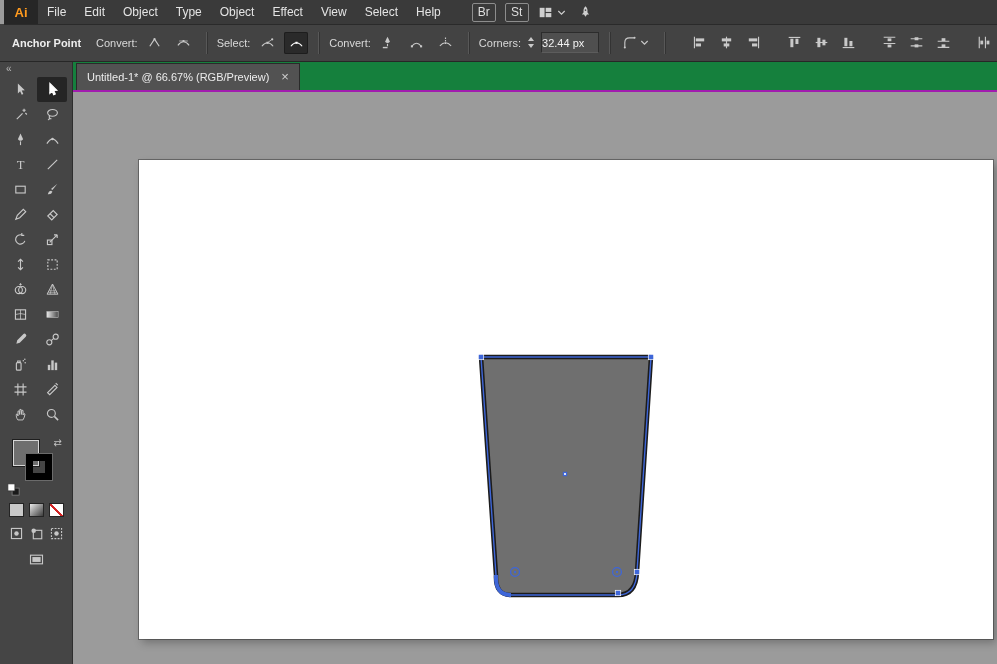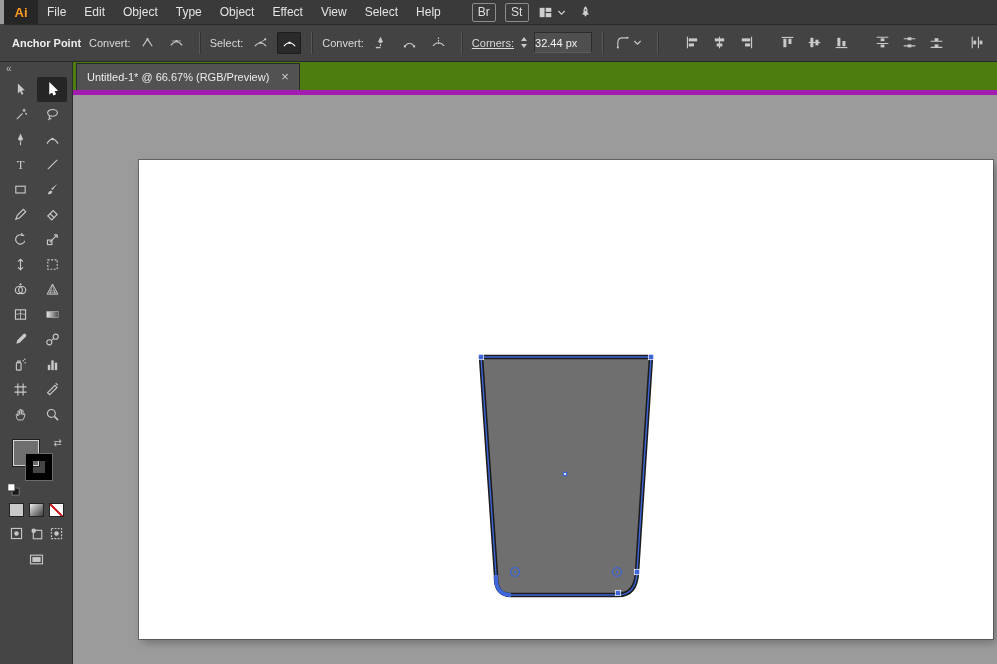--- a/index.html
+++ b/index.html
@@ -17,38 +17,38 @@
   .mini-btn{min-width:18px;height:17px;padding:0 2px;border:1px solid #8d8d8d;border-radius:2px;
             color:#dedede;font-size:12px;display:flex;align-items:center;justify-content:center}
   .appbar-iconbtn{display:flex;align-items:center;gap:1px;color:#cfcfcf}
 
   
   .controlbar{position:absolute;top:24px;left:0;right:0;height:37px;background:#434343;
               border-bottom:1px solid #272727;display:flex;align-items:center;
               padding-left:12px;gap:5px;font-size:11px;color:#d9d9d9;white-space:nowrap;
               overflow:hidden;z-index:5}
   .cb-label{flex-shrink:0}
-  .cb-label.strong{font-weight:bold;color:#eee;margin-right:3px}
-  .underlined{text-decoration:underline;cursor:pointer}
+  .cb-label.strong{font-weight:bold;color:#eee;margin-right:10px}
+  .underlined{cursor:pointer}
   .icon-btn{width:24px;height:22px;display:flex;align-items:center;justify-content:center;
             color:#c9c9c9;border-radius:2px;flex-shrink:0}
   .icon-btn.pressed{background:#2a2a2a;box-shadow:inset 0 0 0 1px #1d1d1d;color:#fff}
   .sep{width:1px;height:22px;background:#585858;box-shadow:1px 0 0 #333;margin:0 5px;flex-shrink:0}
   .stepper{display:flex;flex-direction:column;gap:3px;align-items:center;margin:0 2px;flex-shrink:0}
   .stepper .up{width:0;height:0;border-left:3.5px solid transparent;border-right:3.5px solid transparent;
                border-bottom:4.5px solid #c9c9c9}
   .stepper .down{width:0;height:0;border-left:3.5px solid transparent;border-right:3.5px solid transparent;
                border-top:4.5px solid #c9c9c9}
   .field{width:56px;height:19px;background:#4f4f4f;border:1px solid #2c2c2c;border-bottom-color:#5c5c5c;
          color:#f2f2f2;font-size:11px;display:flex;align-items:center;flex-shrink:0}
   .btn-group{display:flex;gap:3px;margin-left:12px;flex-shrink:0}
 
   
-  .tabbar{position:absolute;top:61px;left:72px;right:0;height:29px;background:#4d7c0f;
-          border-bottom:5px solid #a21caf;display:flex;align-items:flex-end;z-index:4}
+  .tabbar{position:absolute;top:61px;left:72px;right:0;height:29px;background:#15803d;
+          border-bottom:2px solid #a21caf;display:flex;align-items:flex-end;z-index:4}
   .tab{height:26px;background:#525252;border:1px solid #2a2a2a;border-bottom:none;
        display:flex;align-items:center;gap:12px;padding:0 10px;margin-left:4px;
        font-size:11px;color:#ececec}
   .tab-close{color:#cfcfcf;font-size:13px;line-height:10px;cursor:pointer}
 
   
   .toolbar{position:absolute;top:61px;left:0;bottom:0;width:72px;background:#454545;
            border-right:1px solid #2e2e2e;z-index:4;display:flex;flex-direction:column;align-items:center}
   .toolbar-collapse{align-self:flex-start;color:#b8b8b8;font-size:10px;padding:2px 0 1px 6px;
                     letter-spacing:-1px;cursor:pointer}

